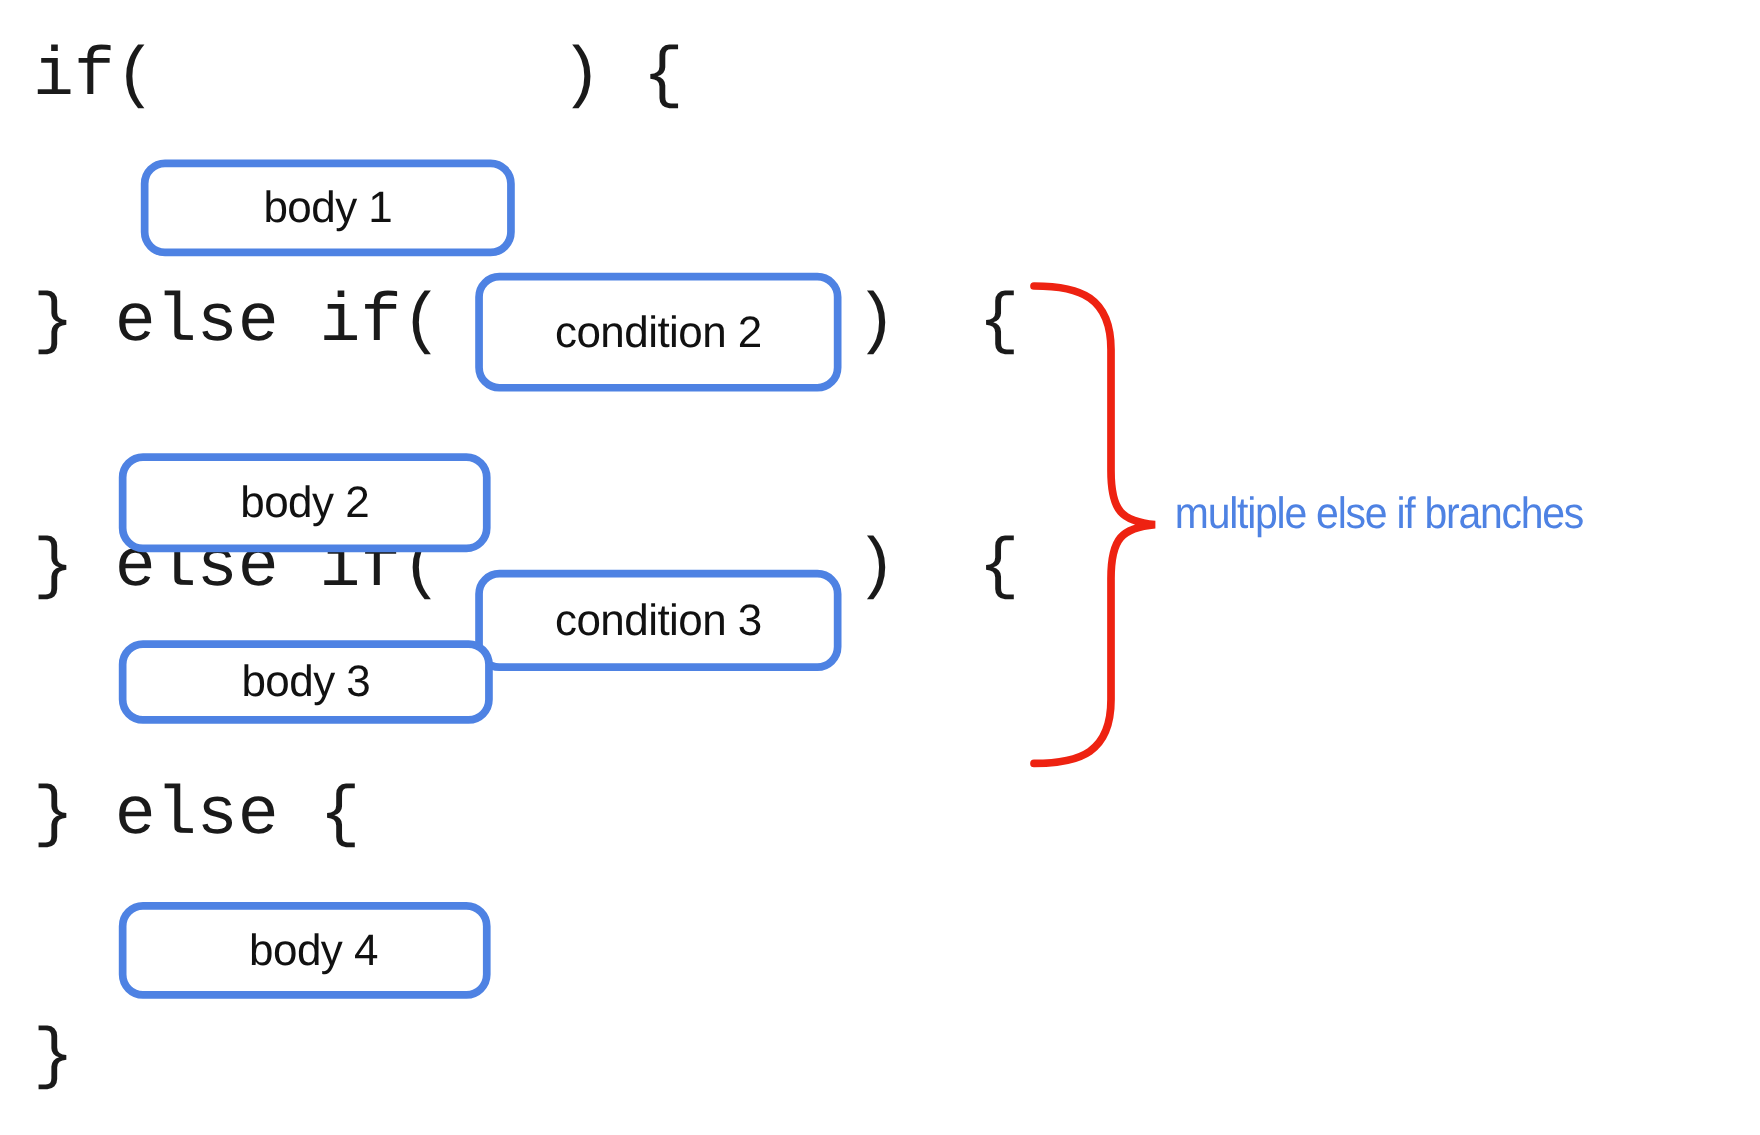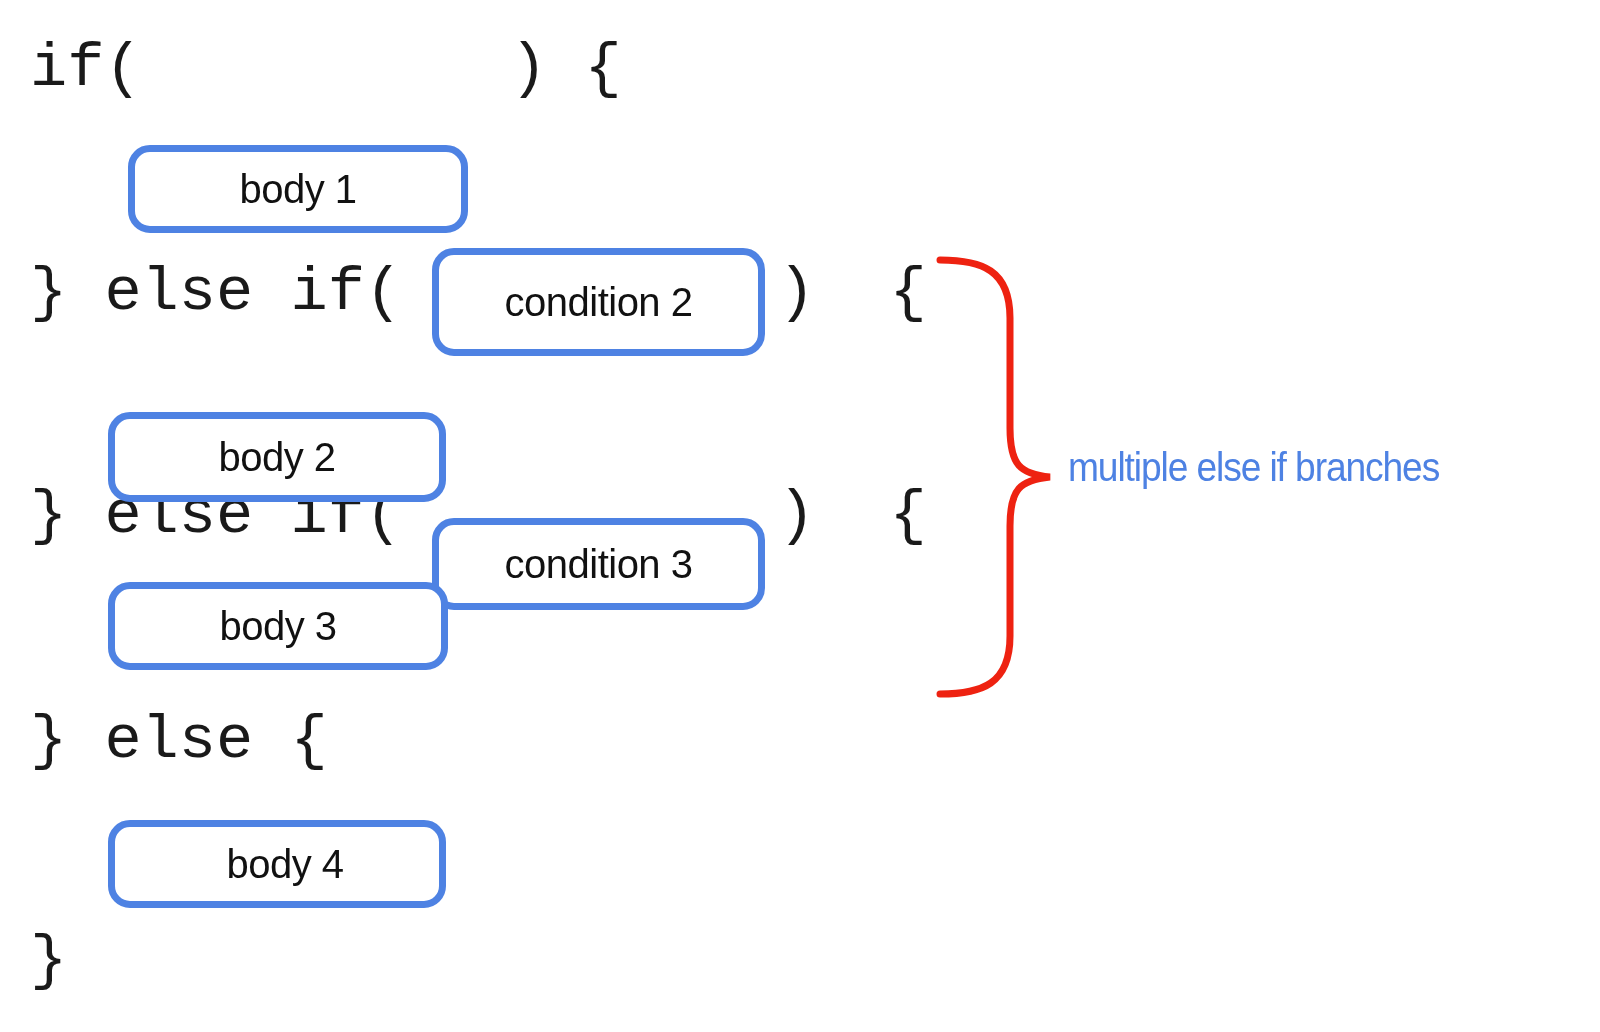--- a/index.html
+++ b/index.html
@@ -102,21 +102,21 @@
   </div>
 
   <div class="box" style="left:108px; top:365px; width:338px; height:90px;margin-top:47px;">
     <span class="box-label">body 2</span>
   </div>
 
   <div class="box" style="left:432px; top:470px; width:333px; height:92px;margin-top:48px;">
     <span class="box-label">condition 3</span>
   </div>
 
-  <div class="box" style="left:108px; top:582px; width:340px; height:88px;">
+  <div class="box" style="left:108px; top:582px; width:340px; height:76px;">
     <span class="box-label">body 3</span>
   </div>
 
   <div class="box" style="left:108px; top:820px; width:338px; height:88px;padding-left:16px;">
     <span class="box-label">body 4</span>
   </div>
 
   <svg id="brace" viewBox="0 0 160 470" fill="none" xmlns="http://www.w3.org/2000/svg">
     <path d="M 20 20
              C 62 20, 90 30, 90 78

